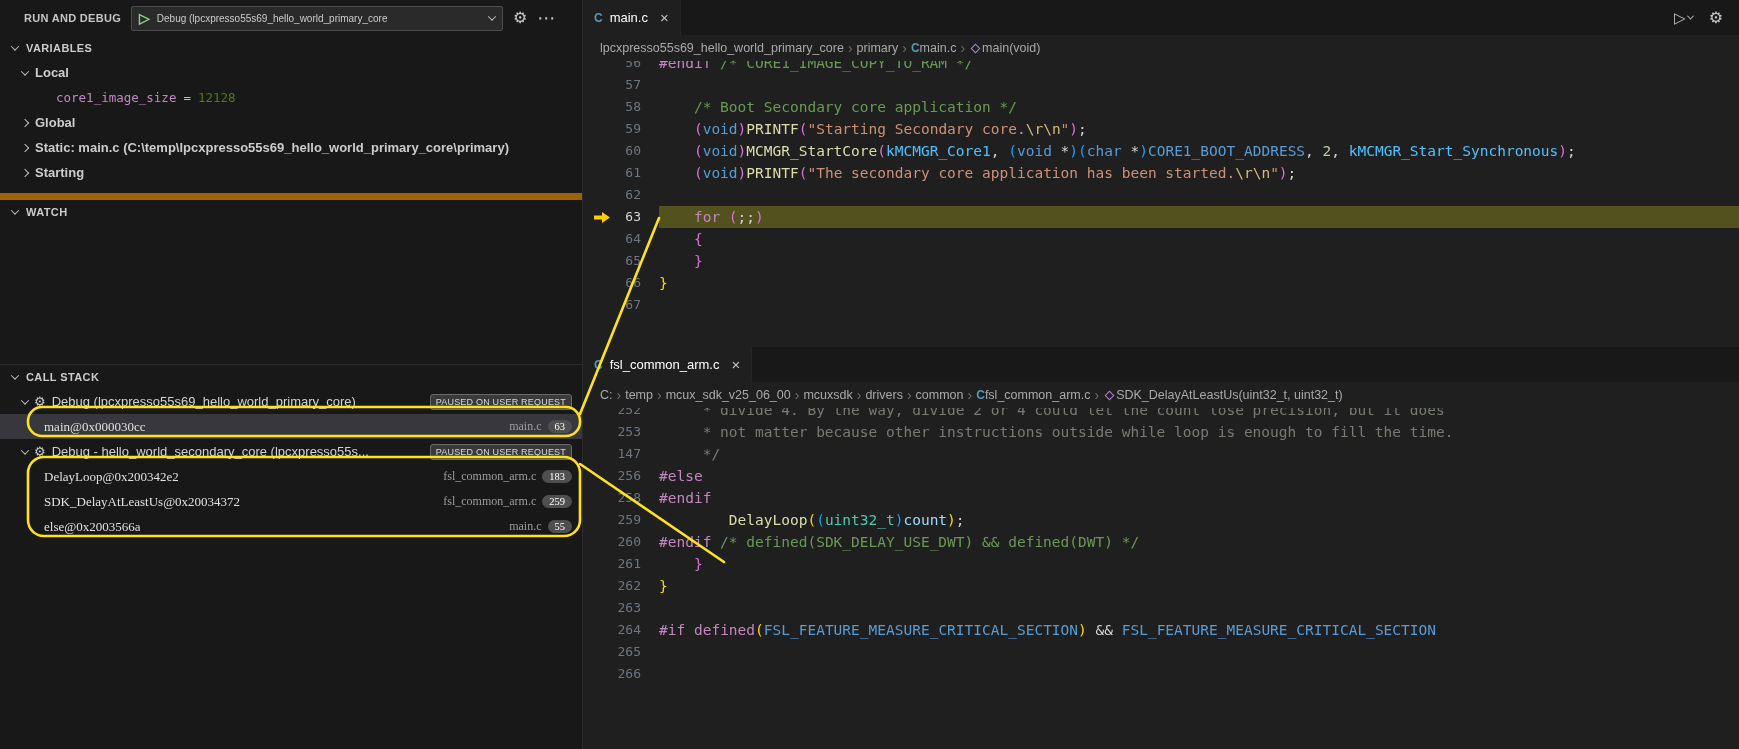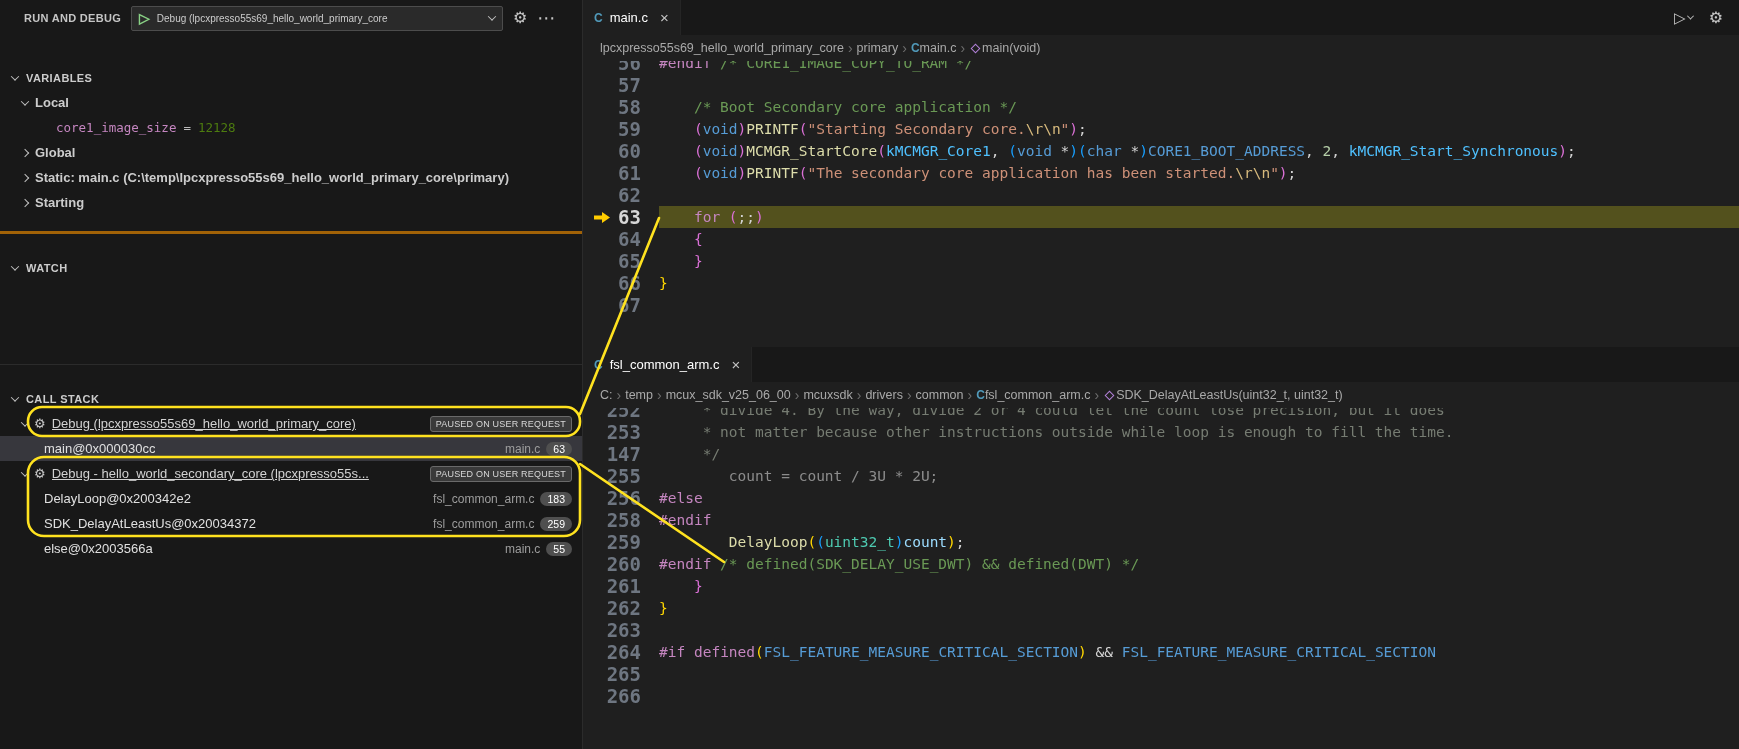--- a/index.html
+++ b/index.html
@@ -5,50 +5,50 @@
   * { box-sizing: border-box; }
   html,body { margin:0; padding:0; }
   body {
     width:1739px; height:749px; overflow:hidden; position:relative;
     background:#1f1f1f; color:#cccccc;
     font-family:"Liberation Sans", sans-serif; font-size:13px;
   }
   .app { display:flex; width:100%; height:100%; }
 
   
-  .sidebar { width:583px; min-width:583px; background:#181818; border-right:1px solid #2b2b2b; display:flex; flex-direction:column; overflow:hidden;gap:8px; }
+  .sidebar { width:583px; min-width:583px; background:#181818; border-right:1px solid #2b2b2b; display:flex; flex-direction:column; overflow:hidden; }
   .panel-header { height:36px; flex:none; display:flex; align-items:center; padding:0 10px 0 24px; gap:10px; }
   .panel-title { font-size:11px; font-weight:700; letter-spacing:.3px; color:#c5c5c5; white-space:nowrap; }
   .config-select { width:372px; height:25px; flex:none; background:#2a2a2a; border:1px solid #4c4c4c; border-radius:2px; display:flex; align-items:center; padding:0 7px; gap:7px; overflow:hidden; }
   .play { color:var(--play,#89d185); font-size:14px; font-weight:700; line-height:1; }
   .config-label { flex:1; white-space:nowrap; overflow:hidden; color:#cccccc; font-size:10px; }
   .hicon { color:#c5c5c5; font-size:16px; line-height:1; cursor:default; }
   .hicon.more { font-size:18px; }
 
   .chev { display:inline-block; width:6px; height:6px; border-right:1.4px solid #c0c0c0; border-bottom:1.4px solid #c0c0c0; flex:none; }
   .chev.down { transform:rotate(45deg) translate(-1px,-1px); }
   .chev.right { transform:rotate(-45deg); }
 
-  .section-header { height:24px; display:flex; align-items:center; gap:8px; padding-left:12px; font-size:11px; font-weight:700; letter-spacing:.4px; color:#cccccc;margin-top:22px; }
+  .section-header { height:24px; display:flex; align-items:center; gap:8px; padding-left:12px; font-size:11px; font-weight:700; letter-spacing:.4px; color:#cccccc; }
   .row { height:25px; display:flex; align-items:center; gap:7px; padding-left:22px; }
   .row .scope-label { font-weight:700; color:#cccccc; white-space:nowrap; overflow:hidden; }
   .var-row { padding-left:56px; font-family:"DejaVu Sans Mono", monospace; font-size:12.5px; }
   .var-name { color:#c586c0; }
   .var-eq { color:#bbbbbb; }
   .var-value { color:#4d7c0f; }
 
-  .section.watch { flex:1; margin-top:8px; border-top:3px solid #a16207; display:flex; flex-direction:row; }
+  .section.watch { flex:1; margin-top:8px; border-top:7px solid #a16207; display:flex; flex-direction:row; }
   .watch-body { flex:1; }
   .section.callstack { height:385px; flex:none; border-top:1px solid #2b2b2b; display:flex; flex-direction:column; }
 
   .cs-row { height:25px; flex:none; display:flex; align-items:center; gap:6px; padding:0 10px 0 22px; white-space:nowrap; overflow:hidden; }
   .cs-session .cs-label { color:#d2d2d2; overflow:hidden; text-overflow:clip;text-decoration:underline; }
   .sess-icon { font-size:13px; color:#c8c8c8; line-height:1; }
   .badge-paused { margin-left:auto; flex:none; font-size:9px; letter-spacing:.2px; padding:2px 5px; border:1px solid #6a6a6a; border-radius:3px; background:#3a3a3a; color:#d8d8d8; }
-  .cs-frame { padding-left:44px; }
+  .cs-frame { padding-left:44px;font-family:Liberation Serif, serif; }
   .cs-frame.focused { background:#37373d; }
   .cs-name { color:#e0e0e0; overflow:hidden; }
   .cs-file { margin-left:auto; color:#9d9d9d; font-size:12px; flex:none; }
   .badge-line { flex:none; background:#4f4f4f; color:#ffffff; border-radius:9px; padding:1px 7px; font-size:10.5px; }
 
   
   .editors { flex:1; min-width:0; display:flex; flex-direction:column; background:#1f1f1f; }
   .editor-group { display:flex; flex-direction:column; min-height:0; overflow:hidden; }
   .eg-top { height:347px; flex:none; }
   .eg-bottom { flex:1; }
@@ -64,21 +64,21 @@
 
   .breadcrumb { height:26px; flex:none; display:flex; align-items:center; padding-left:17px; font-size:12.5px; color:#a9a9a9; background:#1f1f1f; white-space:nowrap; overflow:hidden; }
   .bc-sep { color:#6e6e6e; margin:0 4px; font-size:14px; }
   .bc-item { color:#a9a9a9; }
 
   .code { flex:1; overflow:hidden; font-family:"DejaVu Sans Mono", monospace; font-size:14.5px; line-height:22px; }
   .line { display:flex; height:22px; }
   .line.cut-top { height:13px; overflow:hidden; }
   .line.cut-top > * { margin-top:-9px; }
   .gutter { flex:none; width:76px; display:flex; align-items:center; justify-content:flex-end; padding-right:18px; position:relative; }
-  .ln { color:#6e7681; font-size:19px;font-weight:bold; }
+  .ln { color:#6e7681; font-size:13px; }
   .exec-arrow { position:absolute; left:11px; top:6px; width:16px; height:11px; background:var(--arrow,#ffcc00); clip-path:polygon(0 32%, 50% 32%, 50% 0, 100% 50%, 50% 100%, 50% 68%, 0 68%); }
   .content { flex:1; white-space:pre; color:#d4d4d4; overflow:hidden; }
   .line.current .content { background:var(--exec-line,#53511d); }
   .line.current .ln { color:#d7d7d7; }
 
   .t-cmt{color:#6a9955} .t-ctrl{color:#c586c0} .t-kw{color:#569cd6}
   .t-fn{color:#dcdcaa} .t-str{color:#ce9178} .t-esc{color:#d7ba7d}
   .t-num{color:#b5cea8} .t-var{color:#9cdcfe} .t-type{color:#4ec9b0}
   .t-macro{color:#569cd6} .t-enum{color:#4fc1ff}
   .t-p1{color:#ffd700} .t-p2{color:#da70d6} .t-p3{color:#179fff}
@@ -331,26 +331,20 @@
             <span class="content"><span class="t-inact">     * not matter because other instructions outside while loop is enough to fill the time.</span></span>
           </div>
           <div class="line">
             <span class="gutter">
               <span class="ln">147</span>
             </span>
             <span class="content"><span class="t-inact">     */</span></span>
           </div>
           <div class="line">
             <span class="gutter">
-              <span class="ln">255</span>
-            </span>
-            <span class="content"><span class="t-inact2">        count = count / 3U * 2U;</span></span>
-          </div>
-          <div class="line">
-            <span class="gutter">
               <span class="ln">256</span>
             </span>
             <span class="content"><span class="t-ctrl">#else</span></span>
           </div>
           <div class="line">
             <span class="gutter">
               <span class="ln">258</span>
             </span>
             <span class="content"><span class="t-ctrl">#endif</span></span>
           </div>

